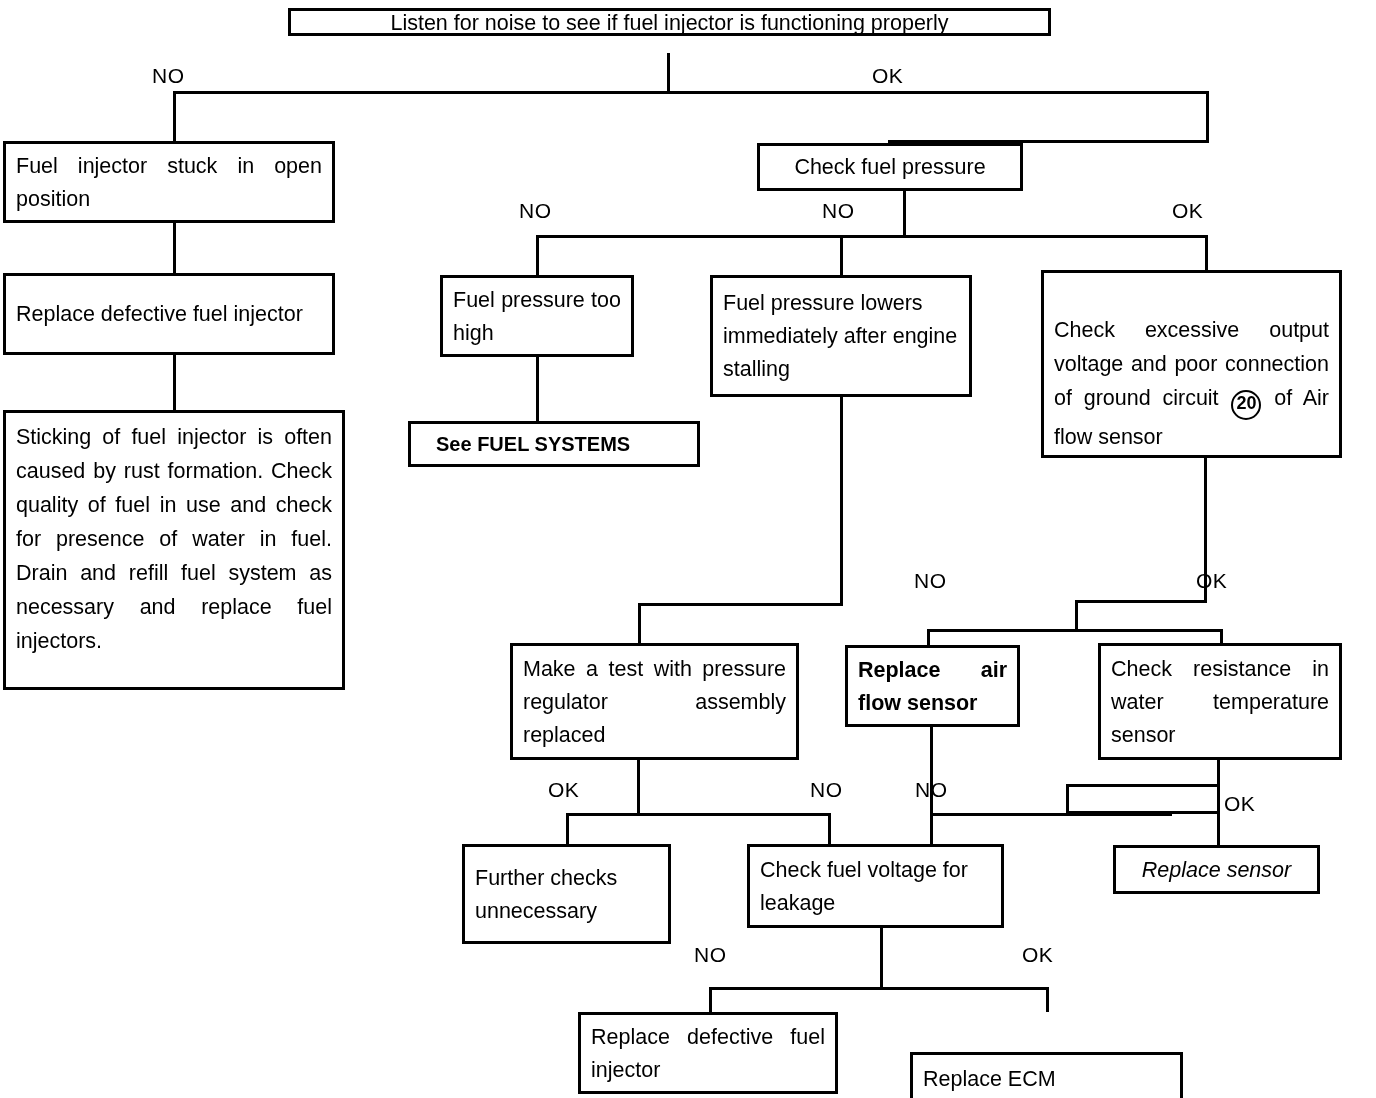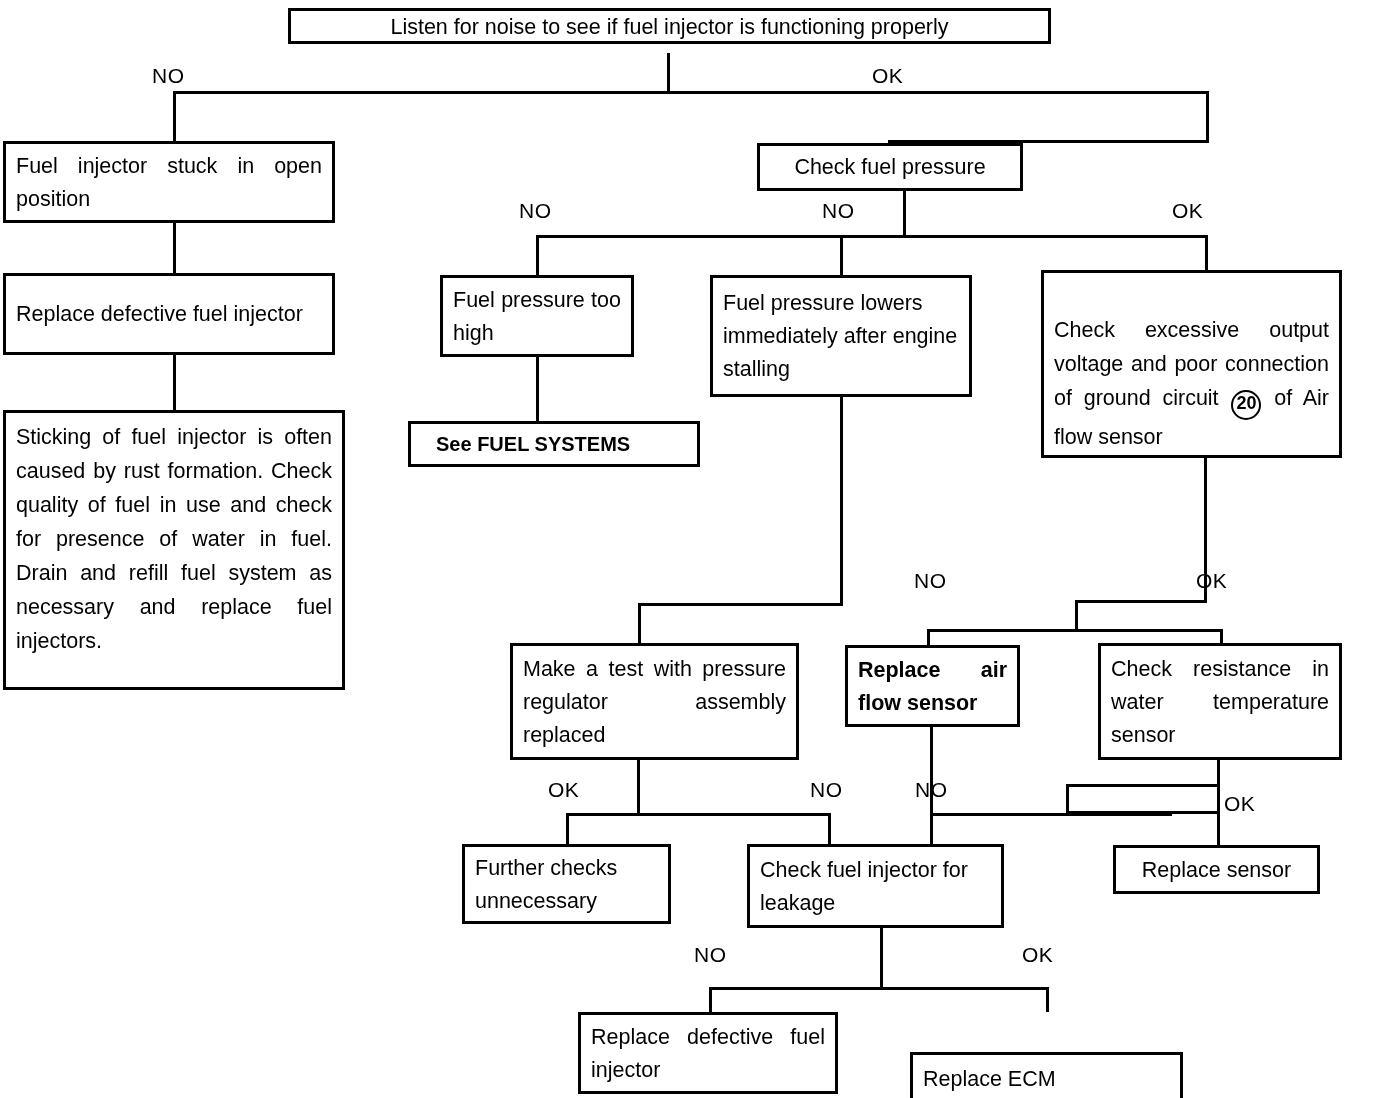--- a/index.html
+++ b/index.html
@@ -57,21 +57,21 @@
     font-weight:bold;
     vertical-align:-4px;
     margin:0 1px;
   }
 </style>
 </head>
 <body>
 
 <div id="stage">
 
-  <div class="box center vcenter" style="left:288px;top:8px;width:763px;height:36px;line-height:34px;">Listen for noise to see if fuel injector is functioning properly</div>
+  <div class="box center vcenter" style="left:288px;top:8px;width:763px;height:28px;line-height:34px;">Listen for noise to see if fuel injector is functioning properly</div>
 
   <div class="ln v" style="left:667px;top:53px;height:38px;"></div>
 
   <div class="ln h" style="left:173px;top:91px;width:1036px;"></div>
 
   <div class="ln v" style="left:173px;top:91px;height:52px;"></div>
 
   <div class="ln v" style="left:1206px;top:91px;height:52px;"></div>
 
   <div class="ln h" style="left:888px;top:140px;width:321px;"></div>
@@ -154,25 +154,25 @@
   <div class="box vcenter" style="left:1098px;top:643px;width:244px;height:117px;">Check resistance in water temperature sensor</div>
 
   <div class="ln v" style="left:1217px;top:760px;height:62px;"></div>
   <div class="ln h" style="left:1066px;top:784px;width:154px;"></div>
   <div class="ln v" style="left:1066px;top:784px;height:30px;"></div>
   <div class="ln h" style="left:1066px;top:811px;width:154px;"></div>
   <div class="ln v" style="left:1217px;top:811px;height:34px;"></div>
 
   <div class="lbl" style="left:1224px;top:793px;">OK</div>
 
-  <div class="box center vcenter" style="left:1113px;top:845px;width:207px;height:49px;">Replace sensor</div>
+  <div class="box center vcenter" style="left:1113px;top:845px;width:207px;height:49px;font-style:italic;">Replace sensor</div>
 
-  <div class="box nojust vcenter" style="left:462px;top:844px;width:209px;height:80px;">Further checks unnecessary</div>
+  <div class="box nojust vcenter" style="left:462px;top:844px;width:209px;height:100px;">Further checks unnecessary</div>
 
-  <div class="box nojust vcenter" style="left:747px;top:844px;width:257px;height:84px;">Check fuel injector for leakage</div>
+  <div class="box nojust vcenter" style="left:747px;top:844px;width:257px;height:84px;">Check fuel voltage for leakage</div>
 
   <div class="ln v" style="left:880px;top:928px;height:62px;"></div>
   <div class="ln h" style="left:709px;top:987px;width:340px;"></div>
   <div class="ln v" style="left:709px;top:987px;height:25px;"></div>
   <div class="ln v" style="left:1046px;top:987px;height:25px;"></div>
 
   <div class="lbl" style="left:694px;top:944px;">NO</div>
   <div class="lbl" style="left:1022px;top:944px;">OK</div>
 
   <div class="box vcenter" style="left:578px;top:1012px;width:260px;height:82px;">Replace defective fuel injector</div>

